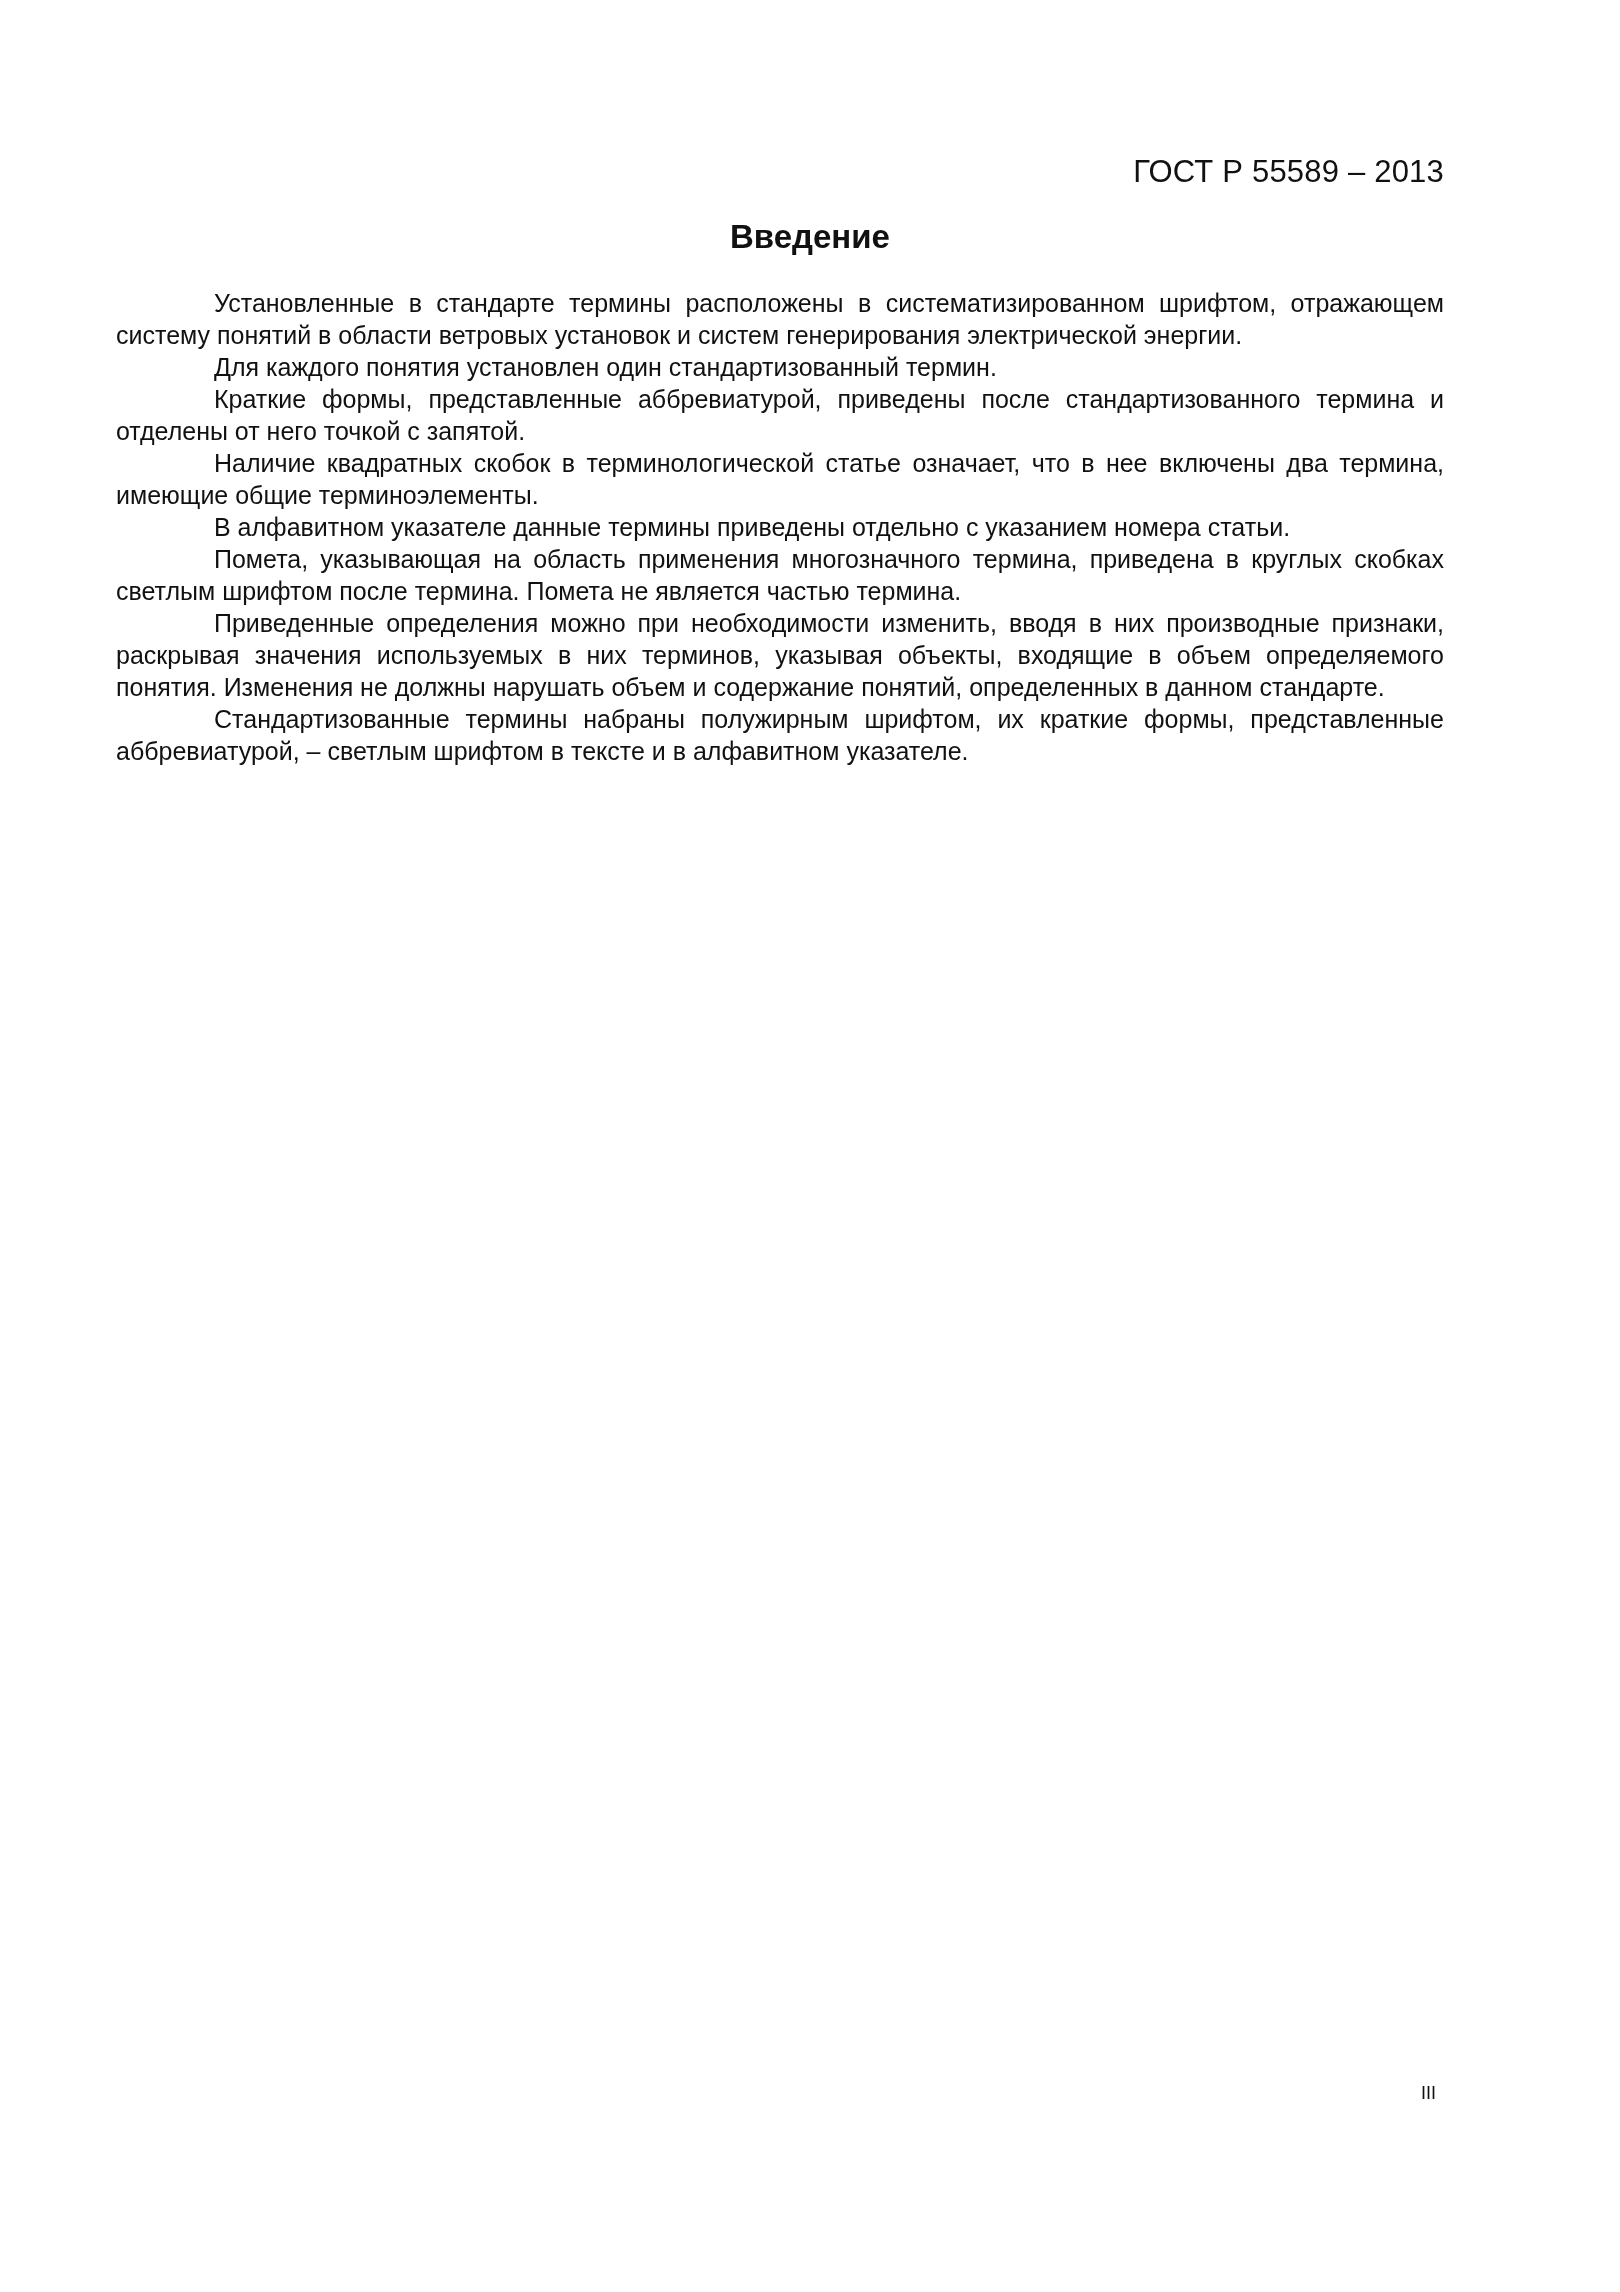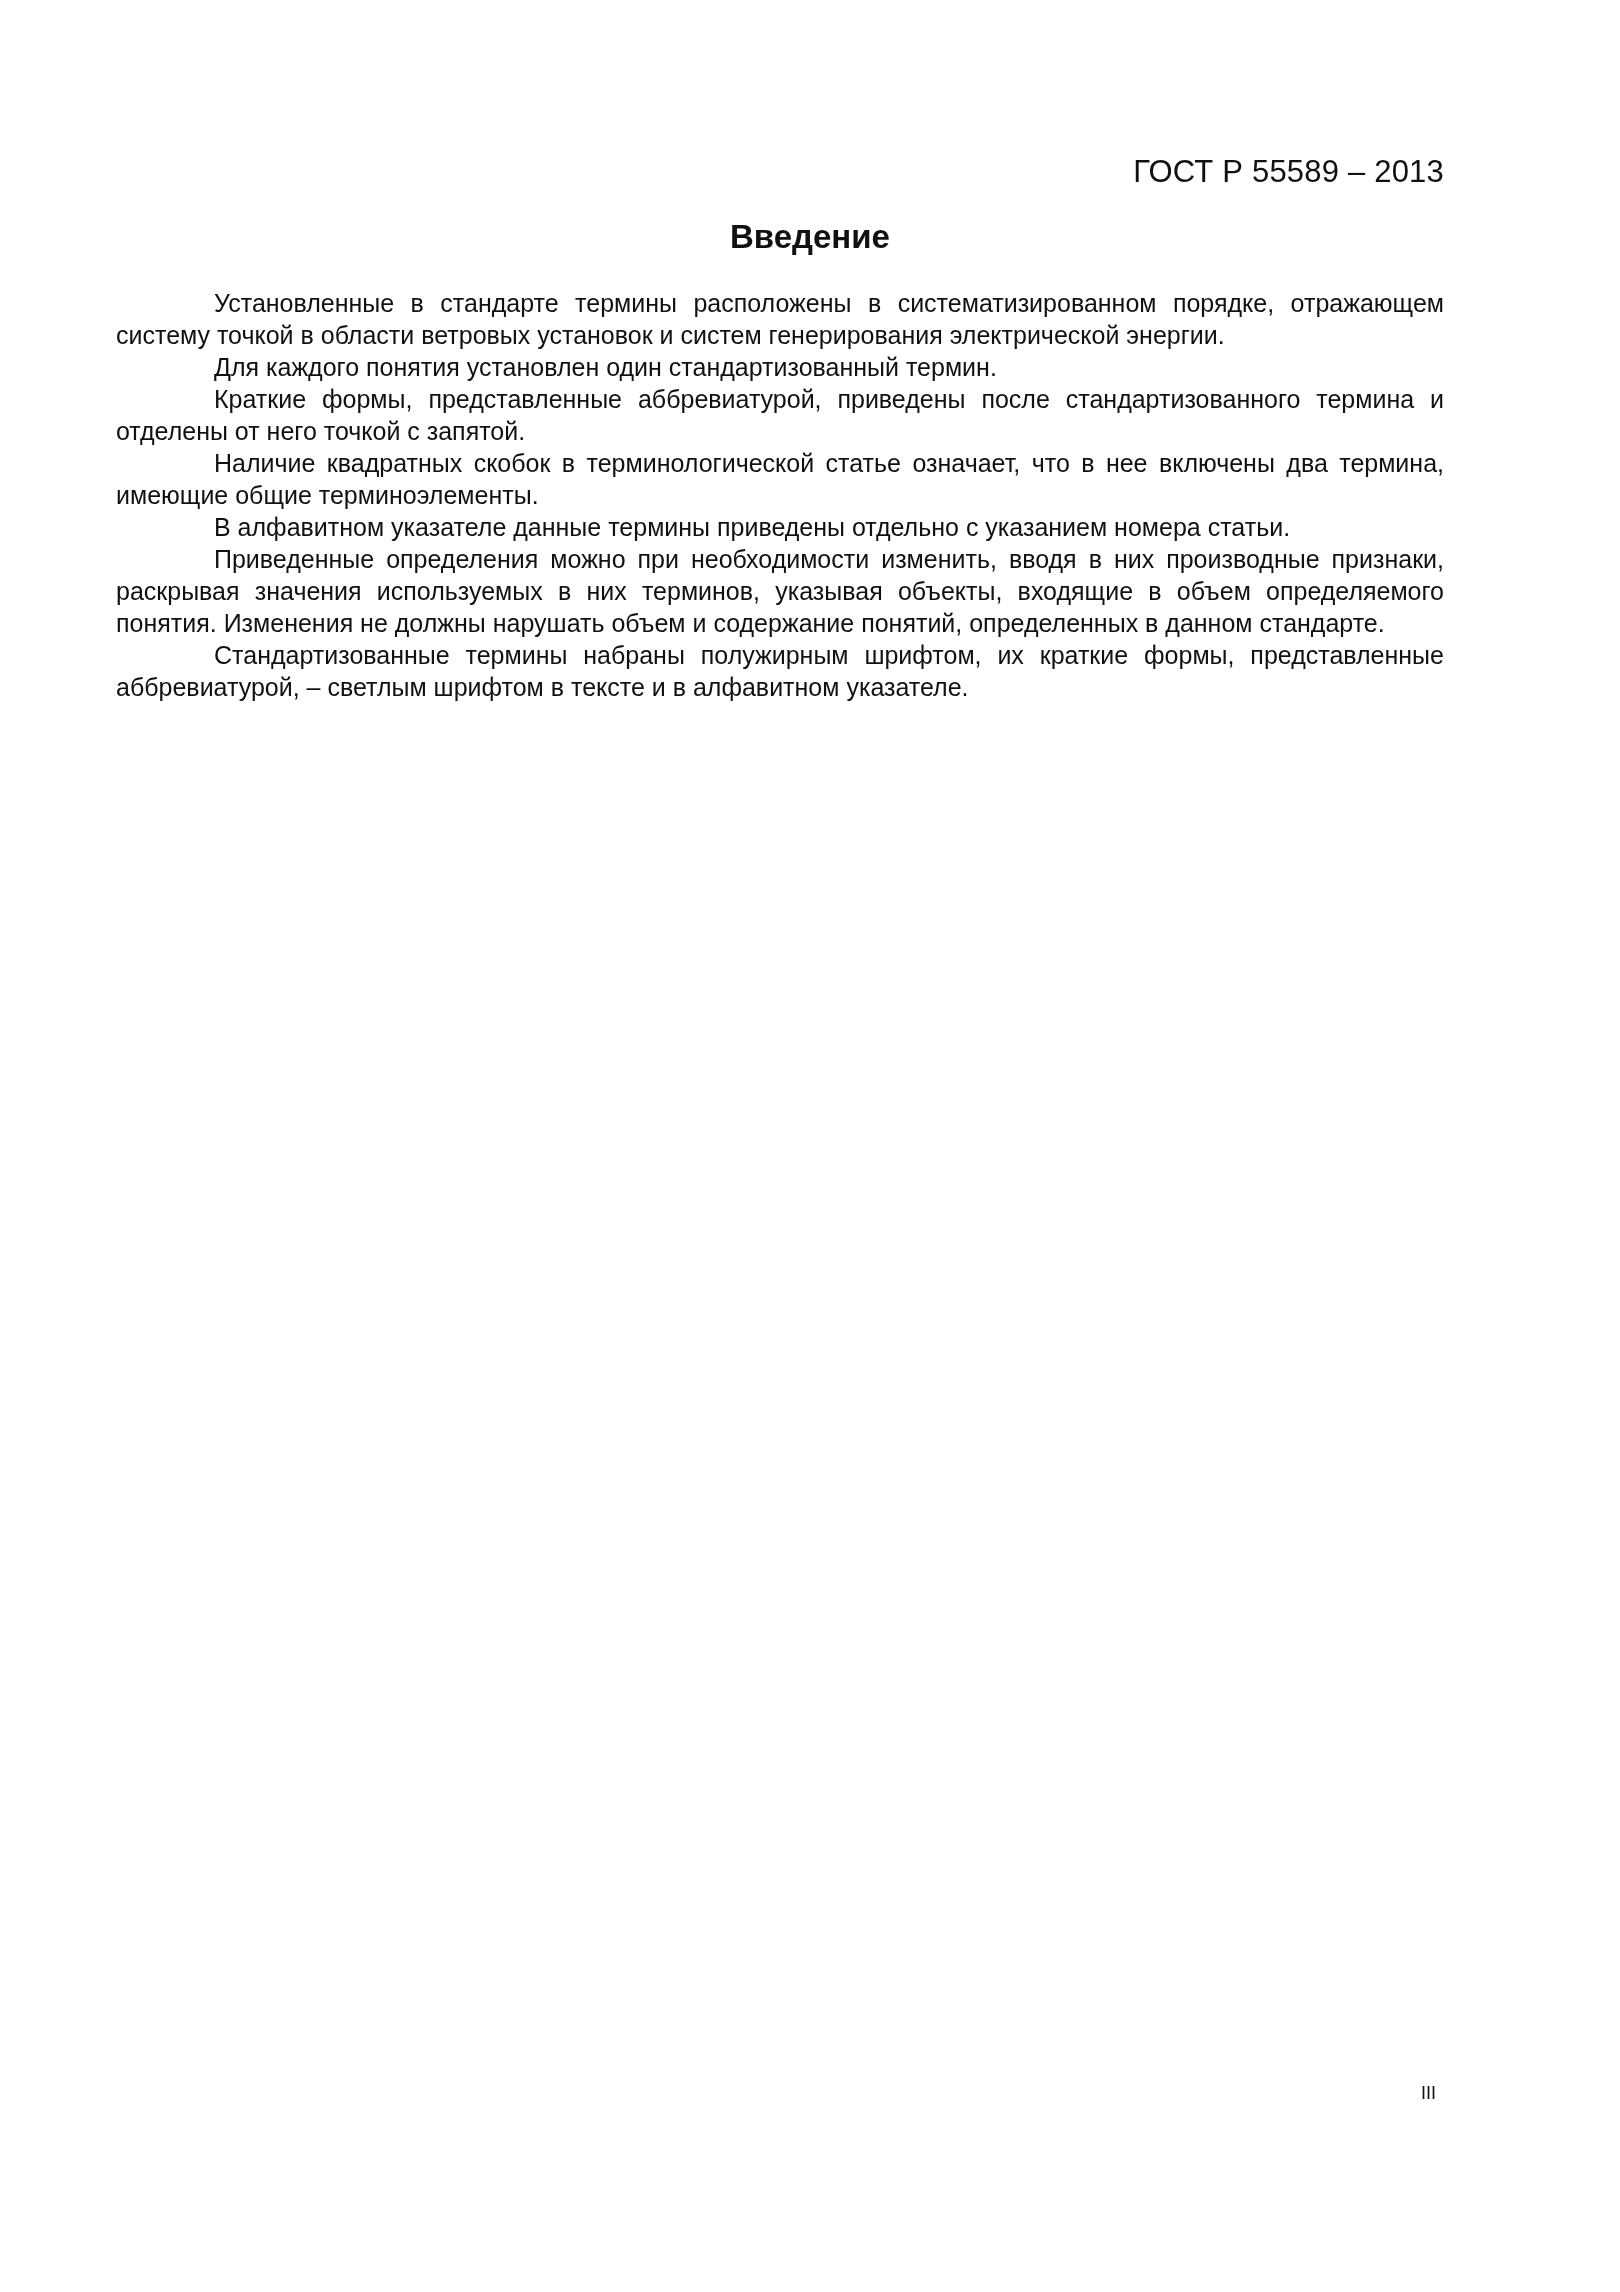--- a/index.html
+++ b/index.html
@@ -55,23 +55,24 @@
   }
 </style>
 </head>
 <body>
 
 <div class="doc-code">ГОСТ Р 55589 – 2013</div>
 
 <h1 class="doc-title" style="margin:0;">Введение</h1>
 
 <div class="doc-body">
-  <p>Установленные в стандарте термины расположены в систематизированном порядке, отражающем систему точкой в области ветровых установок и систем генерирования электрической энергии.</p>
+  <p>Установленные в стандарте термины расположены в систематизированном шрифтом, отражающем систему понятий в области ветровых установок и систем генерирования электрической энергии.</p>
   <p>Для каждого понятия установлен один стандартизованный термин.</p>
   <p>Краткие формы, представленные аббревиатурой, приведены после стандартизованного термина и отделены от него точкой с запятой.</p>
   <p>Наличие квадратных скобок в терминологической статье означает, что в нее включены два термина, имеющие общие терминоэлементы.</p>
   <p>В алфавитном указателе данные термины приведены отдельно с указанием номера статьи.</p>
+  <p>Помета, указывающая на область применения многозначного термина, приведена в круглых скобках светлым шрифтом после термина. Помета не является частью термина.</p>
   <p>Приведенные определения можно при необходимости изменить, вводя в них производные признаки, раскрывая значения используемых в них терминов, указывая объекты, входящие в объем определяемого понятия. Изменения не должны нарушать объем и содержание понятий, определенных в данном стандарте.</p>
   <p>Стандартизованные термины набраны полужирным шрифтом, их краткие формы, представленные аббревиатурой, – светлым шрифтом в тексте и в алфавитном указателе.</p>
 </div>
 
 <div class="page-number">III</div>
 
 
 </body></html>

